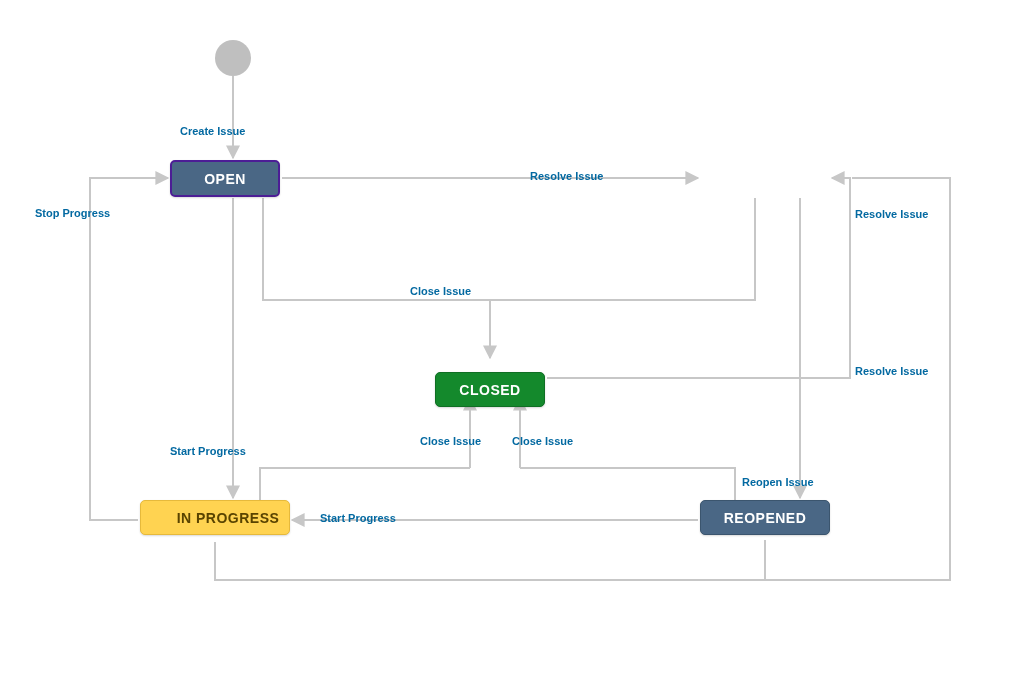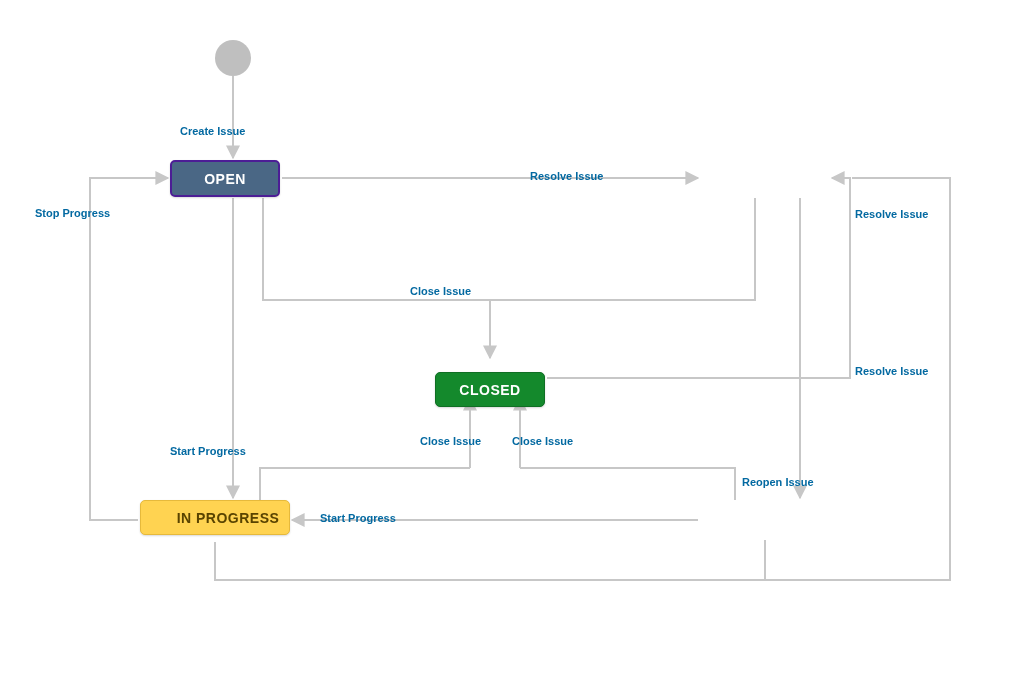--- a/index.html
+++ b/index.html
@@ -103,20 +103,23 @@
 
 
   <div class="node node-closed" style="left:435px; top:372px; width:110px;">
     <span>CLOSED</span>
   </div>
 
   <div class="node node-inprog" style="left:140px; top:500px; width:150px;padding-left:26px;">
     <span>IN PROGRESS</span>
   </div>
 
+  <div class="node node-reopened" style="left:700px; top:500px; width:130px;">
+    <span>REOPENED</span>
+  </div>
 
   <div class="edge-label" style="left:180px; top:125px;">Create Issue</div>
 
   <div class="edge-label" style="left:530px; top:170px;">Resolve Issue</div>
 
   <div class="edge-label" style="left:170px; top:445px;">Start Progress</div>
 
   <div class="edge-label" style="left:35px; top:207px;">Stop Progress</div>
 
   <div class="edge-label" style="left:410px; top:285px;">Close Issue</div>

